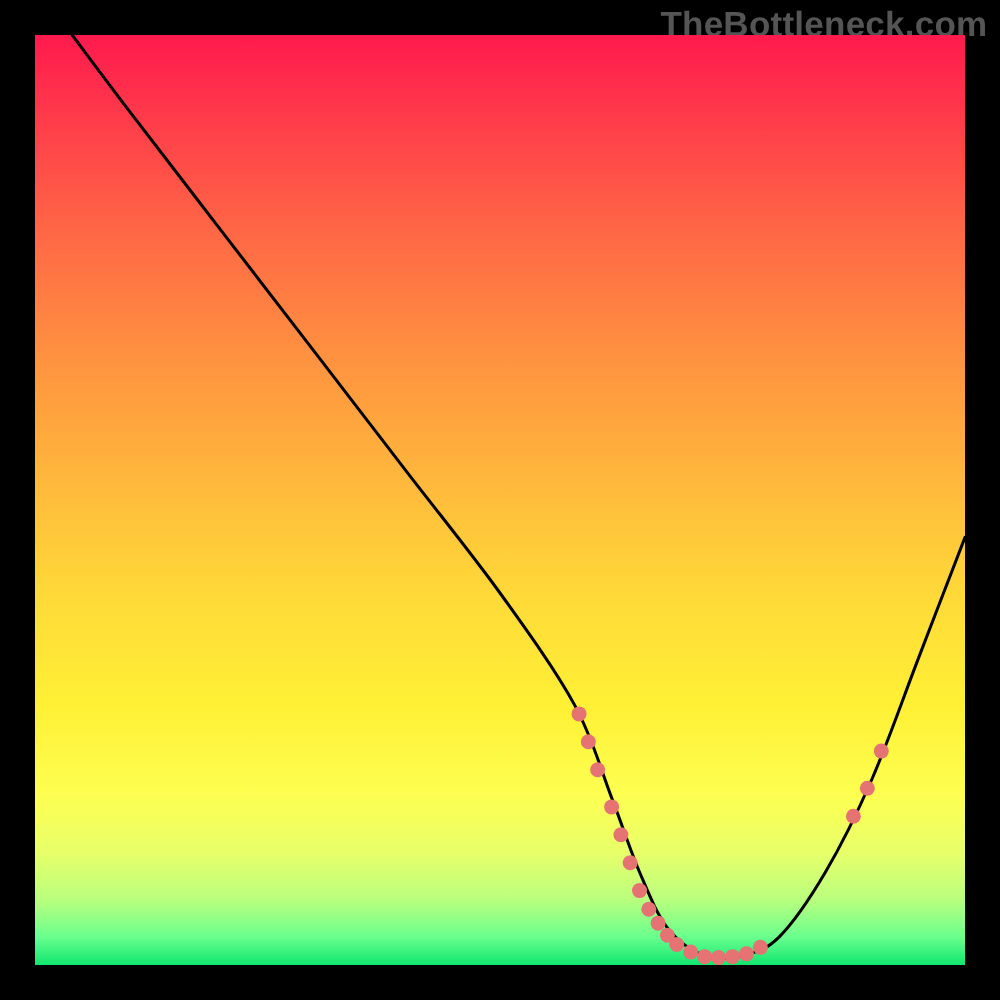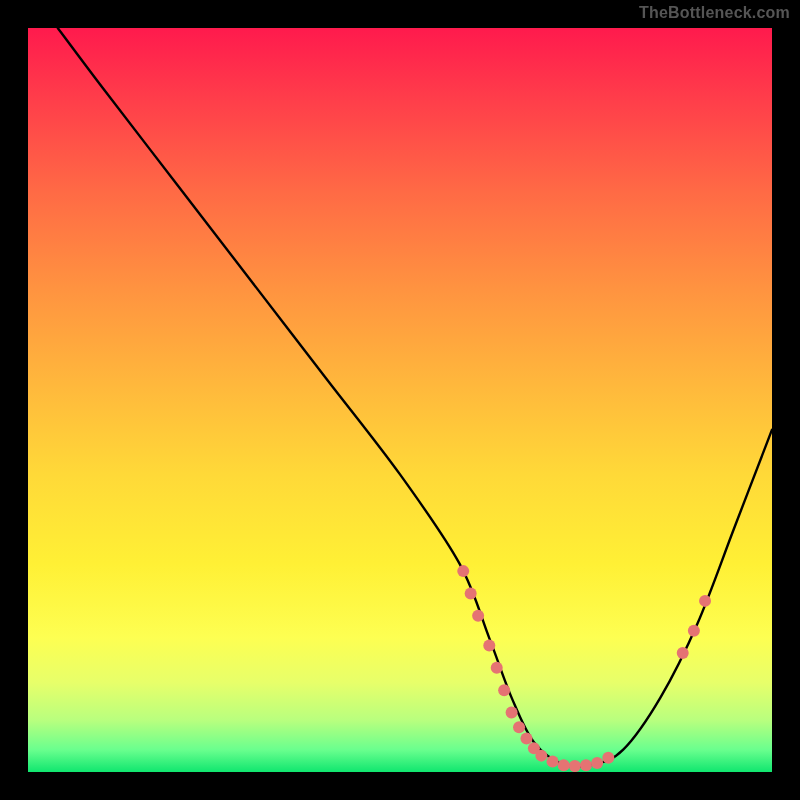--- a/index.html
+++ b/index.html
@@ -30,21 +30,21 @@
       #b9ff7e 93%,
       #6aff8e 97%,
       #10e66f 100%
     );
   }
   .watermark {
     position: absolute;
     top: 4px;
     right: 10px;
     color: #555;
-    font-size: 16px;
+    font-size: 28px;
     font-weight: 600;
     letter-spacing: 0.2px;
     user-select: none;
   }
   svg.plot {
     position: absolute;
     left: 0;
     top: 0;
     width: 744px;
     height: 744px;

